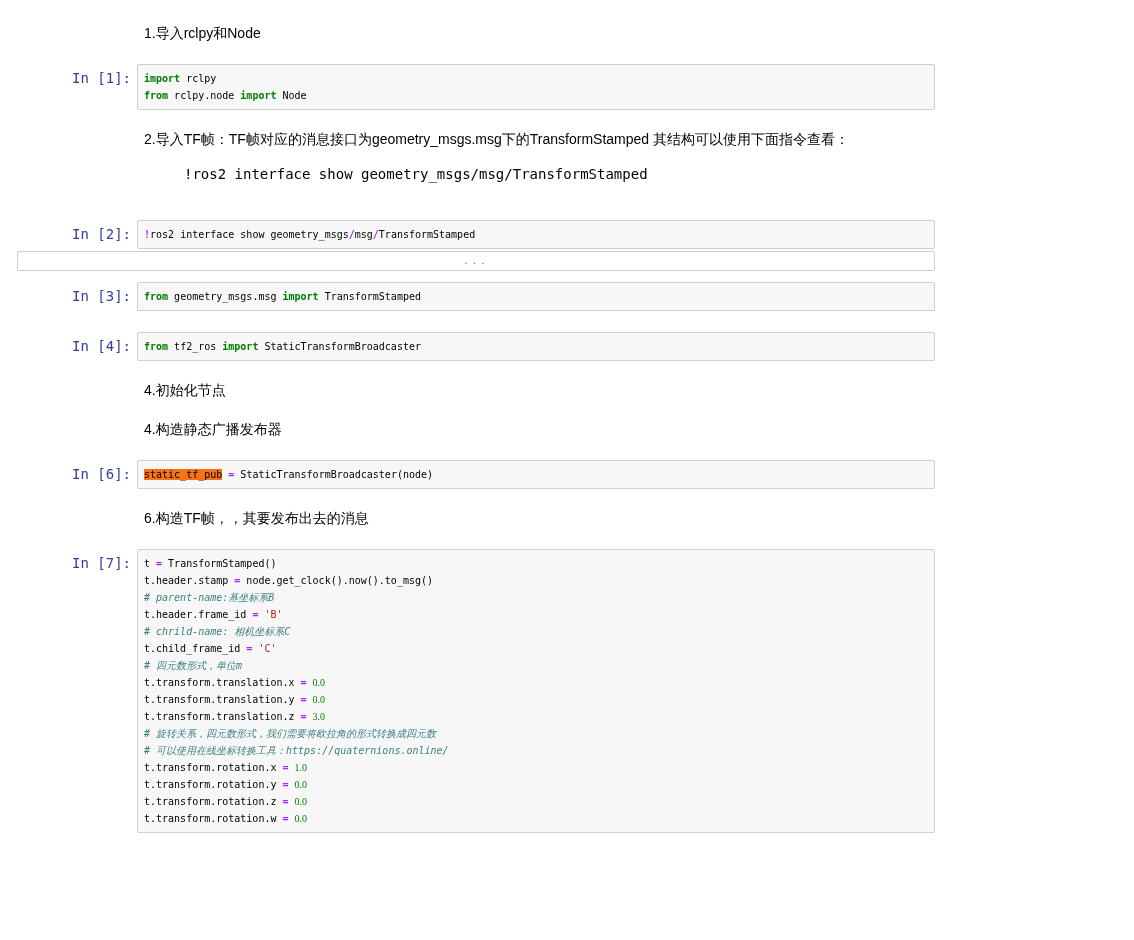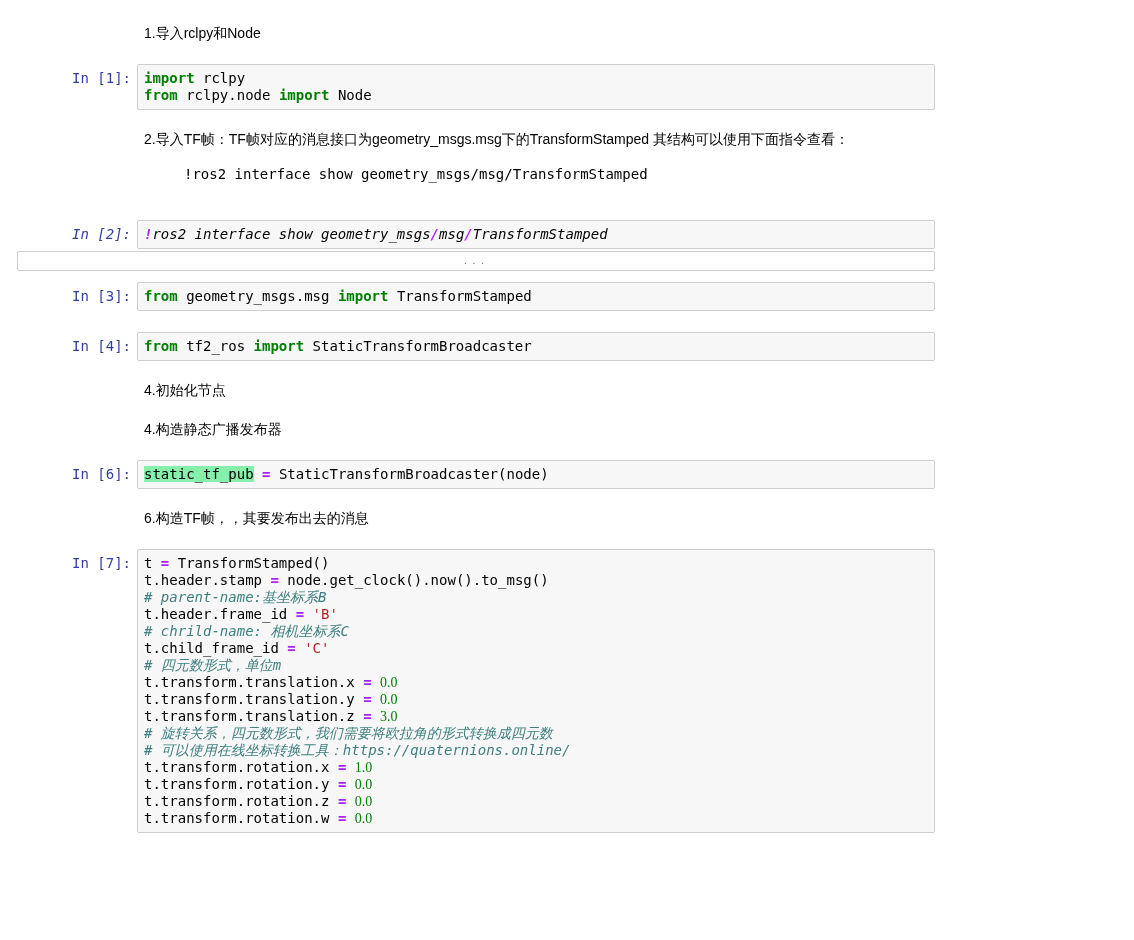--- a/index.html
+++ b/index.html
@@ -14,21 +14,21 @@
     width: 954px;
     padding-top: 25px;
     box-sizing: border-box;
   }
   .cell {
     display: flex;
     align-items: flex-start;
   }
   .cell.code-cell { margin-bottom: 21px; }
   .cell.md-cell   { margin-bottom: 22px; }
-  .cell.has-collapsed { margin-bottom: 11px; font-style: italic; }
+  .cell.has-collapsed { margin-bottom: 11px; }
   .prompt {
     width: 137px;
     box-sizing: border-box;
     padding-right: 6px;
     padding-top: 6px;
     text-align: right;
     font-family: "DejaVu Sans Mono", monospace;
     font-size: 14px;
     line-height: 17px;
     color: #303f9f;
@@ -44,32 +44,32 @@
   }
   .input-box {
     background: #f7f7f7;
     border: 1px solid #cfcfcf;
     border-radius: 2px;
     padding: 5px 6px;
   }
   pre.code {
     margin: 0;
     font-family: "DejaVu Sans Mono", monospace;
-    font-size: 14px;
+    font-size: 10px;
     line-height: 17px;
     color: #000000;
     white-space: pre;
   }
   .tok-kw  { color: #008000; font-weight: bold; }
   .tok-op  { color: #aa22ff; font-weight: bold; }
   .tok-num { color: #008000; font-family: Liberation Serif, serif; }
   .tok-str { color: #ba2121; }
   .tok-com { color: #408080; font-style: italic; }
   .tok-pl  { color: #000000; }
-  .tok-hl  { color: #000000; background: #86efac; }
+  .tok-hl  { color: #000000; background: #f97316; }
   .md {
     padding-left: 7px;
     font-size: 14px;
     color: #000000;
   }
   .md p.md-p {
     margin: 0 0 16px 0;
     line-height: 17px;
   }
   .md p.md-p:last-child { margin-bottom: 0; }

